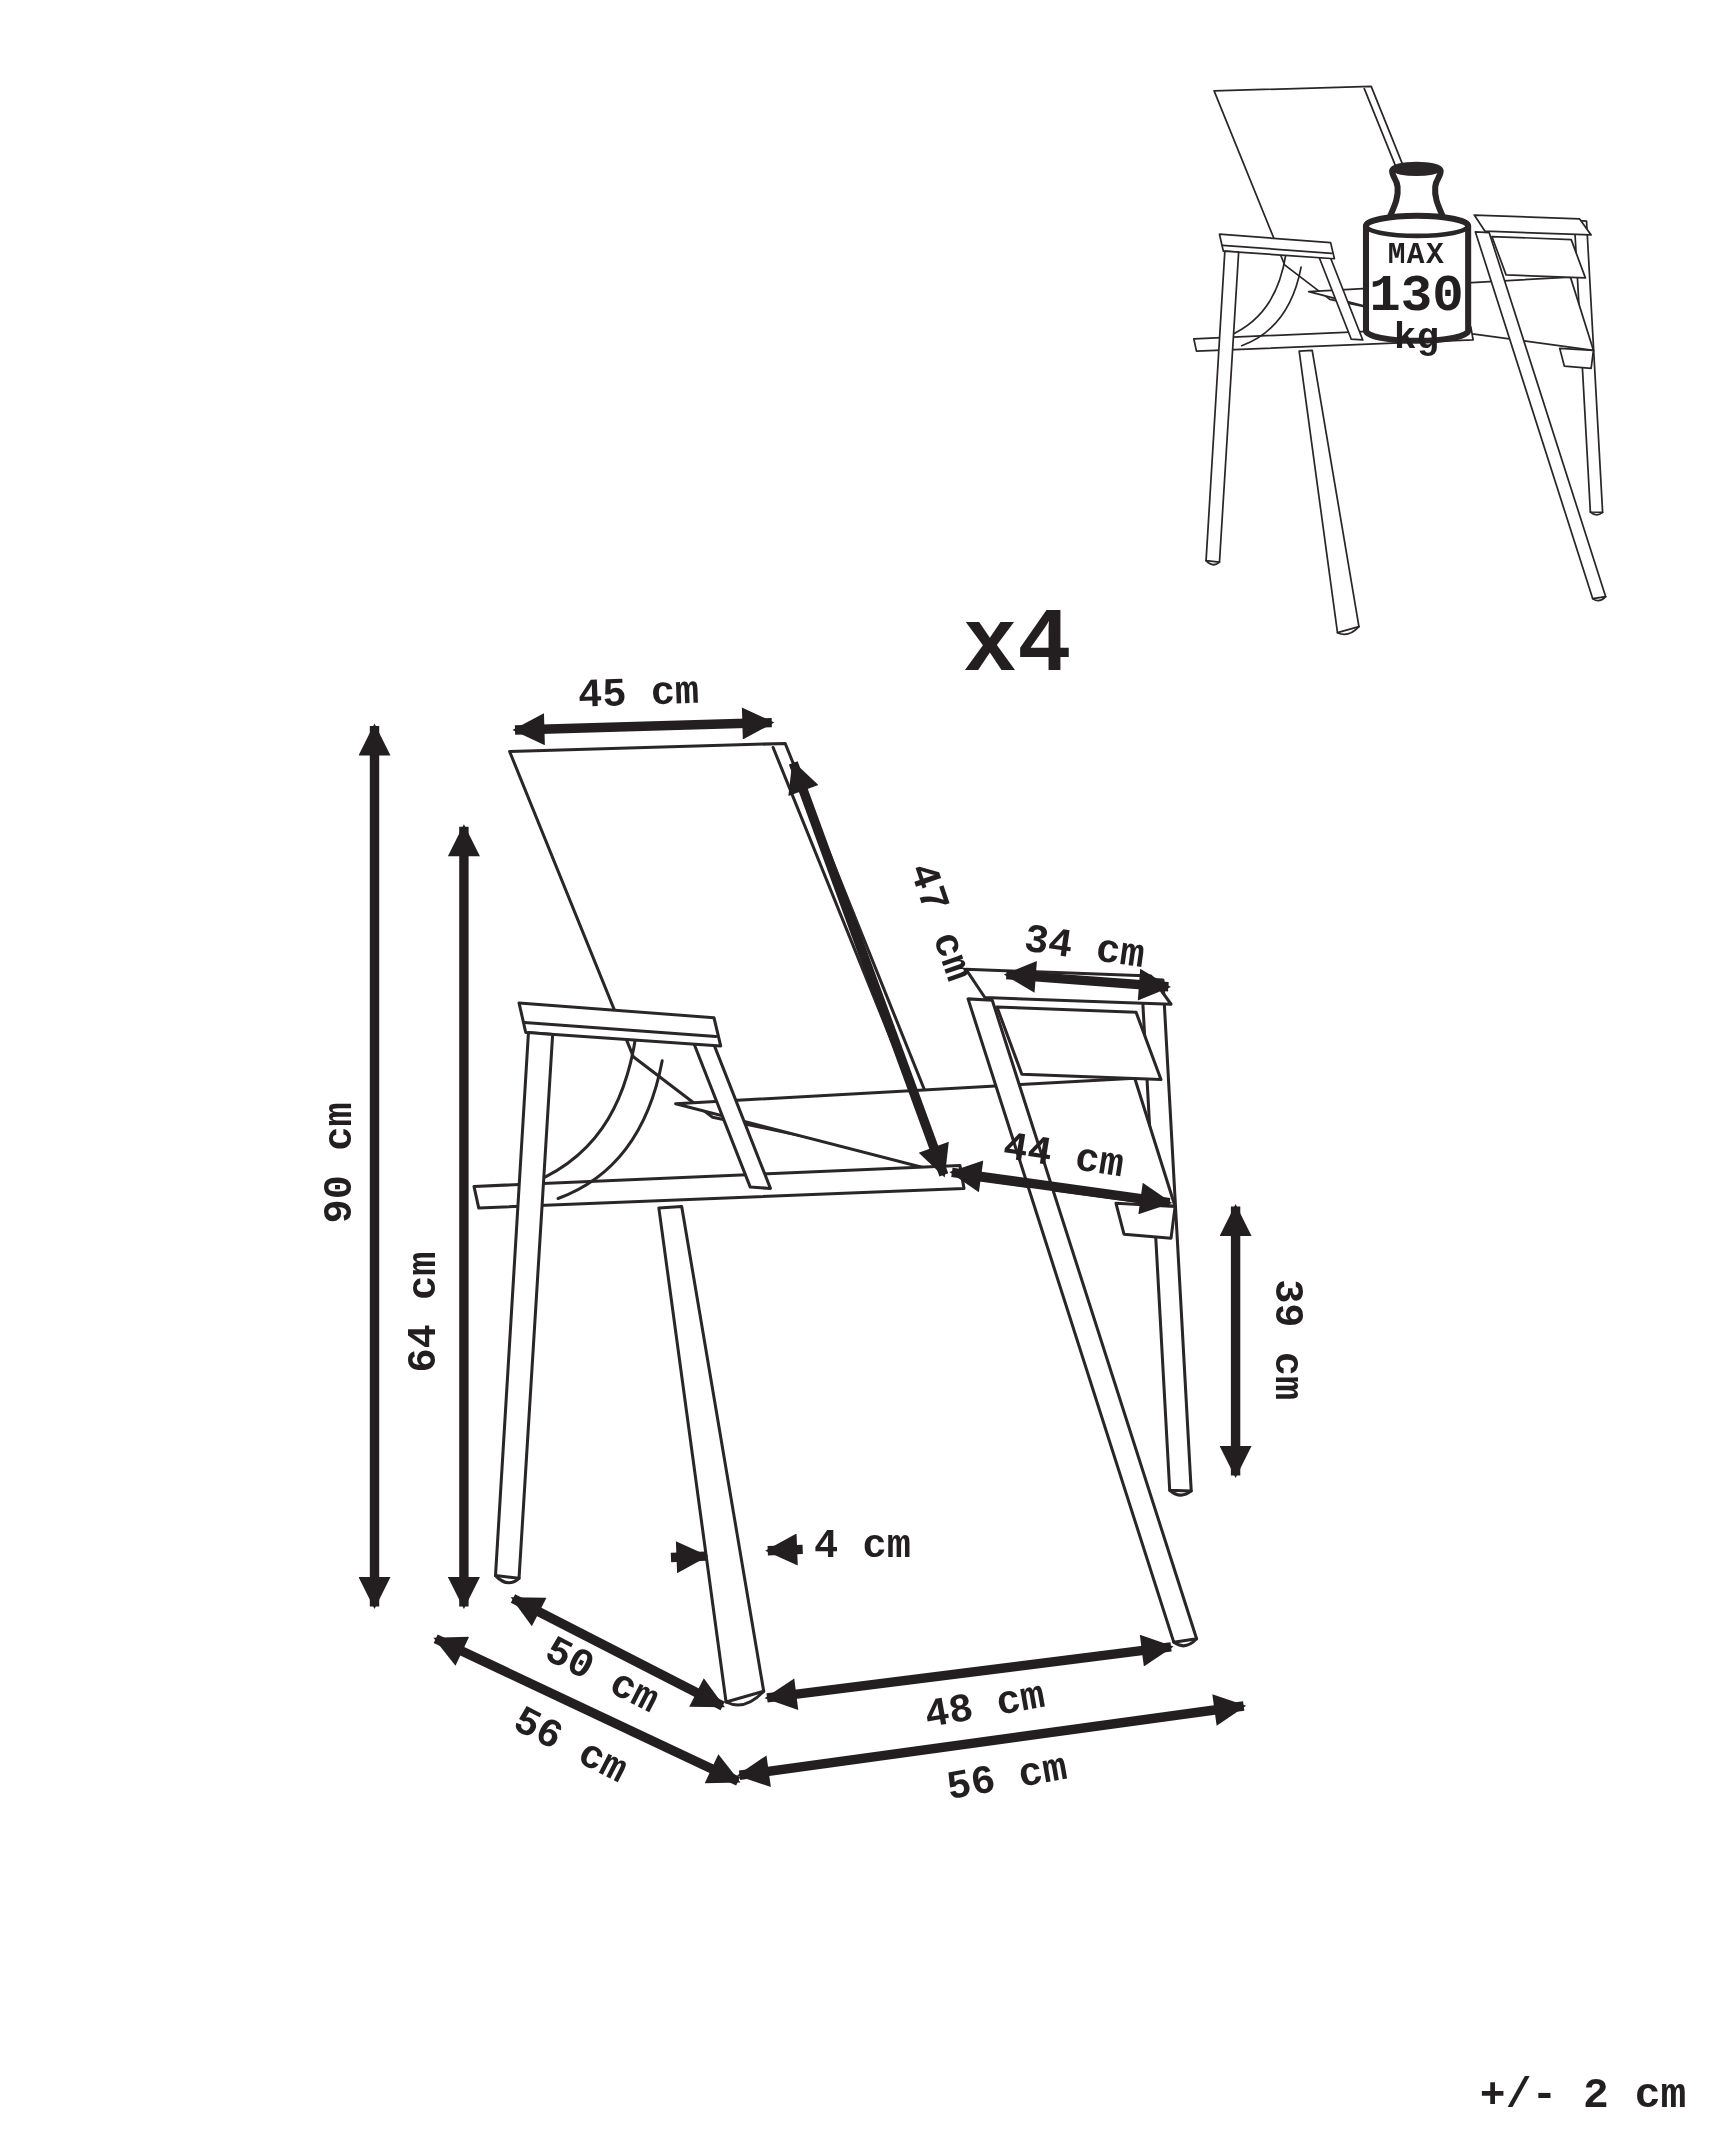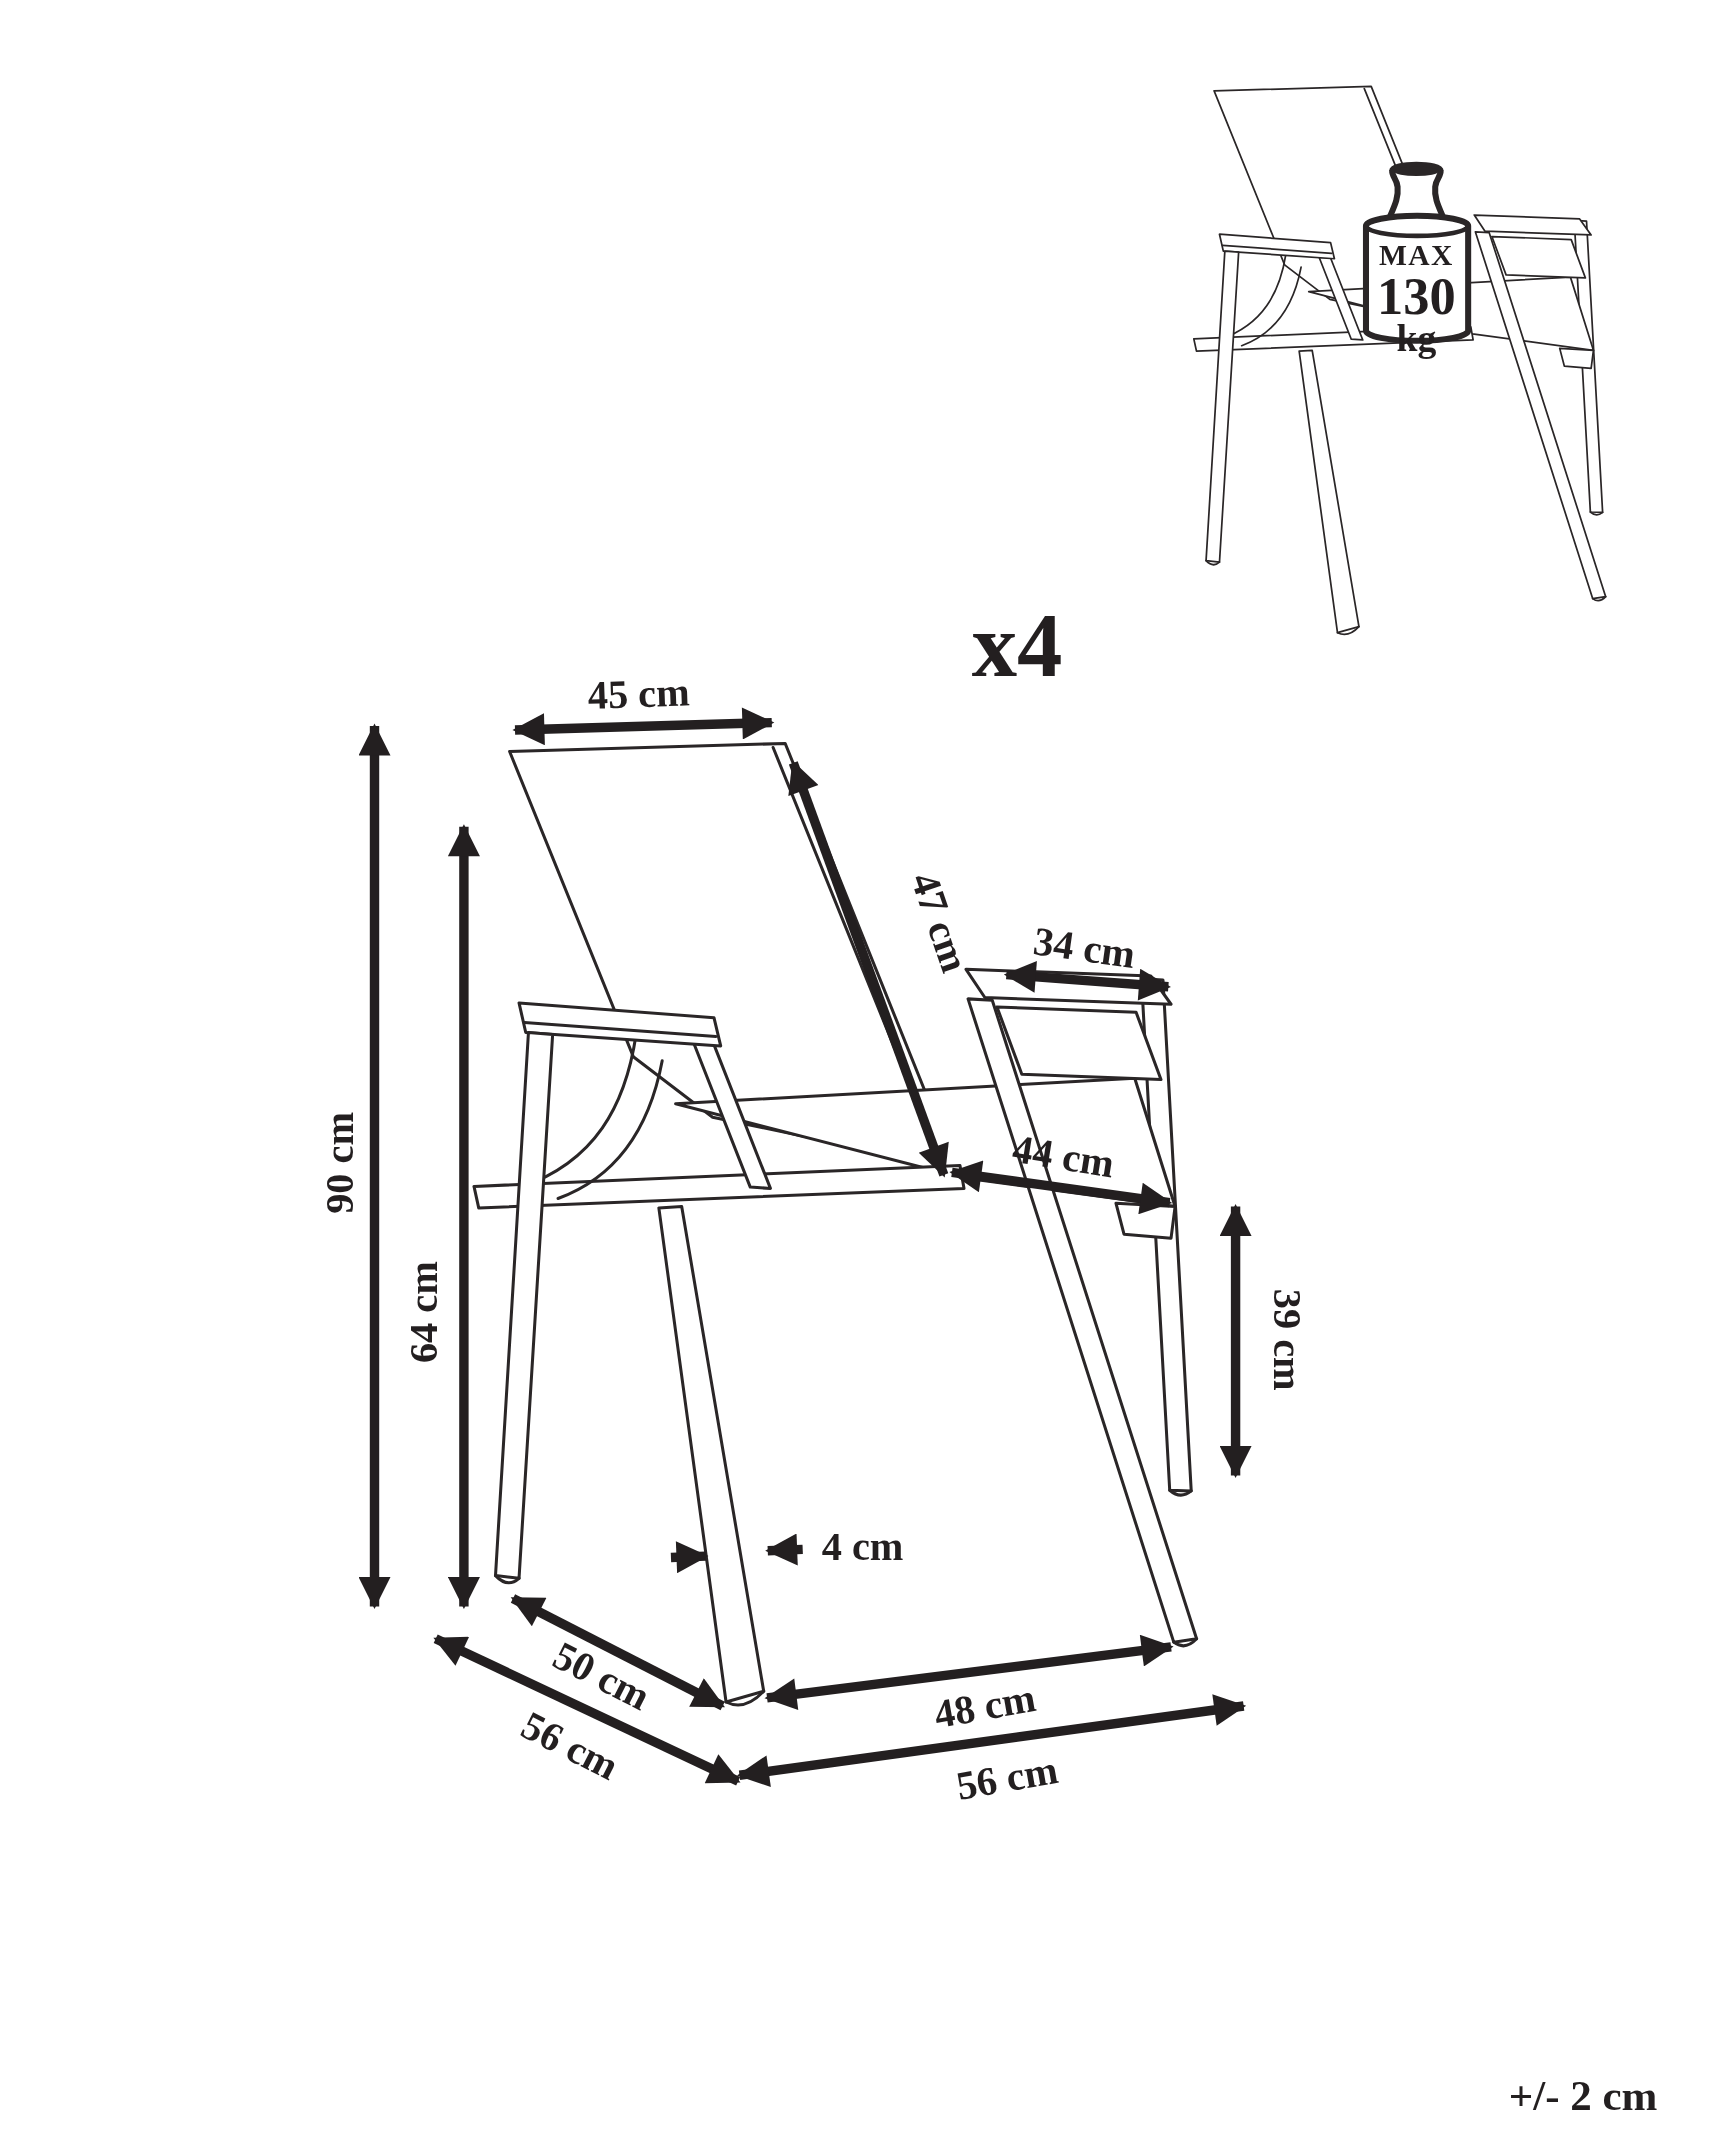--- a/index.html
+++ b/index.html
@@ -1,17 +1,17 @@
 <!DOCTYPE html>
 <html style="font-size:10.8px"><head>
 <meta charset="utf-8">
 <style>
   html,body{margin:0;padding:0;background:#ffffff;}
   .page{position:relative;width:1721px;height:2151px;background:#ffffff;overflow:hidden;
-        font-family:Liberation Serif, serif;}
+        font-family:Liberation Mono, monospace;}
   svg{position:absolute;left:0;top:0;}
   .chair-line{fill:#ffffff;stroke:#2a2627;stroke-width:4.5;stroke-linejoin:round;stroke-linecap:round;}
   .chair-open{fill:none;stroke:#2a2627;stroke-width:4.5;stroke-linejoin:round;stroke-linecap:round;}
   .dim-line{stroke:#231f20;stroke-width:14;fill:none;}
   .dim-label{fill:#231f20;font-weight:700;font-size:60px;}
   .big-label{fill:#231f20;font-weight:700;font-size:135px;}
   .tol-label{fill:#231f20;font-weight:700;font-size:64px;}
   .wt-max{fill:#231f20;font-weight:700;font-size:44px;letter-spacing:2px;}
   .wt-130{fill:#231f20;font-weight:800;font-size:78px;}
   .wt-kg{fill:#231f20;font-weight:800;font-size:56px;}

